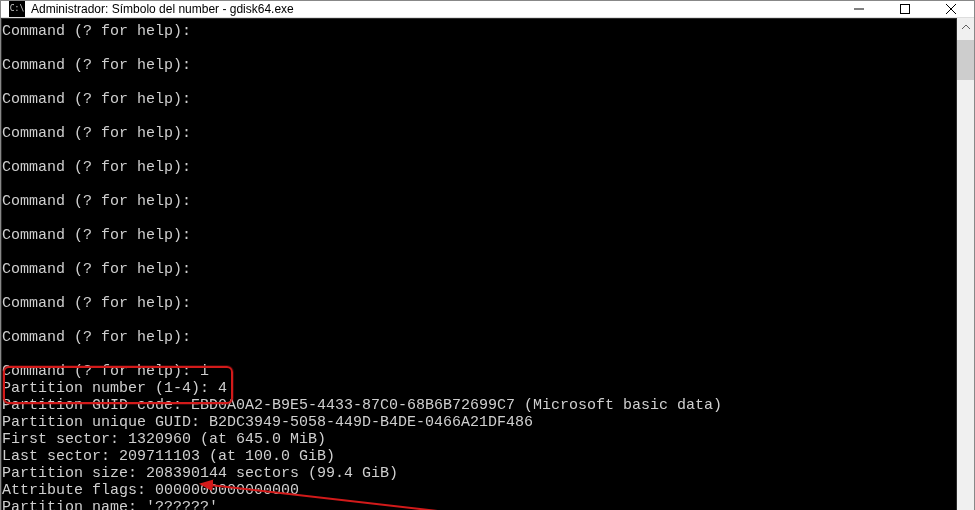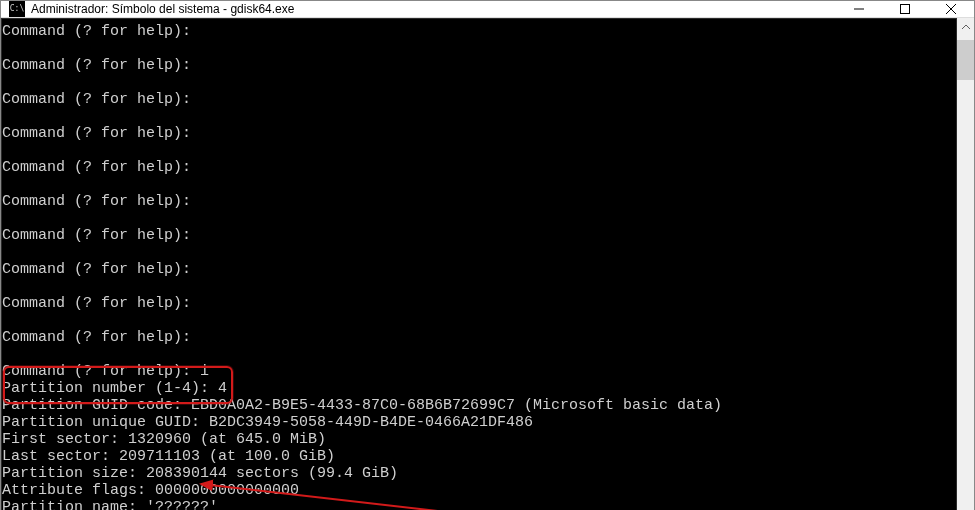--- a/index.html
+++ b/index.html
@@ -24,21 +24,21 @@
   .red-arrow { position: absolute; pointer-events: none; }
 </style>
 </head>
 <body>
 
 <div class="window">
   <div class="titlebar">
     <div class="titlebar-icon">
       <span class="titlebar-icon-inner">C:\</span>
     </div>
-    <div class="titlebar-text">Administrador: Símbolo del sistema - gdisk64.exe</div>
+    <div class="titlebar-text">Administrador: Símbolo del number - gdisk64.exe</div>
     <div class="titlebar-spacer"></div>
     <div class="win-controls">
       <div class="win-btn">
         <svg width="10" height="10">
             <line x1="0" y1="5" x2="10" y2="5"></line>
           </svg>
       </div>
       <div class="win-btn">
         <svg width="10" height="10">
             <rect x="0.5" y="0.5" width="9" height="9"></rect>

